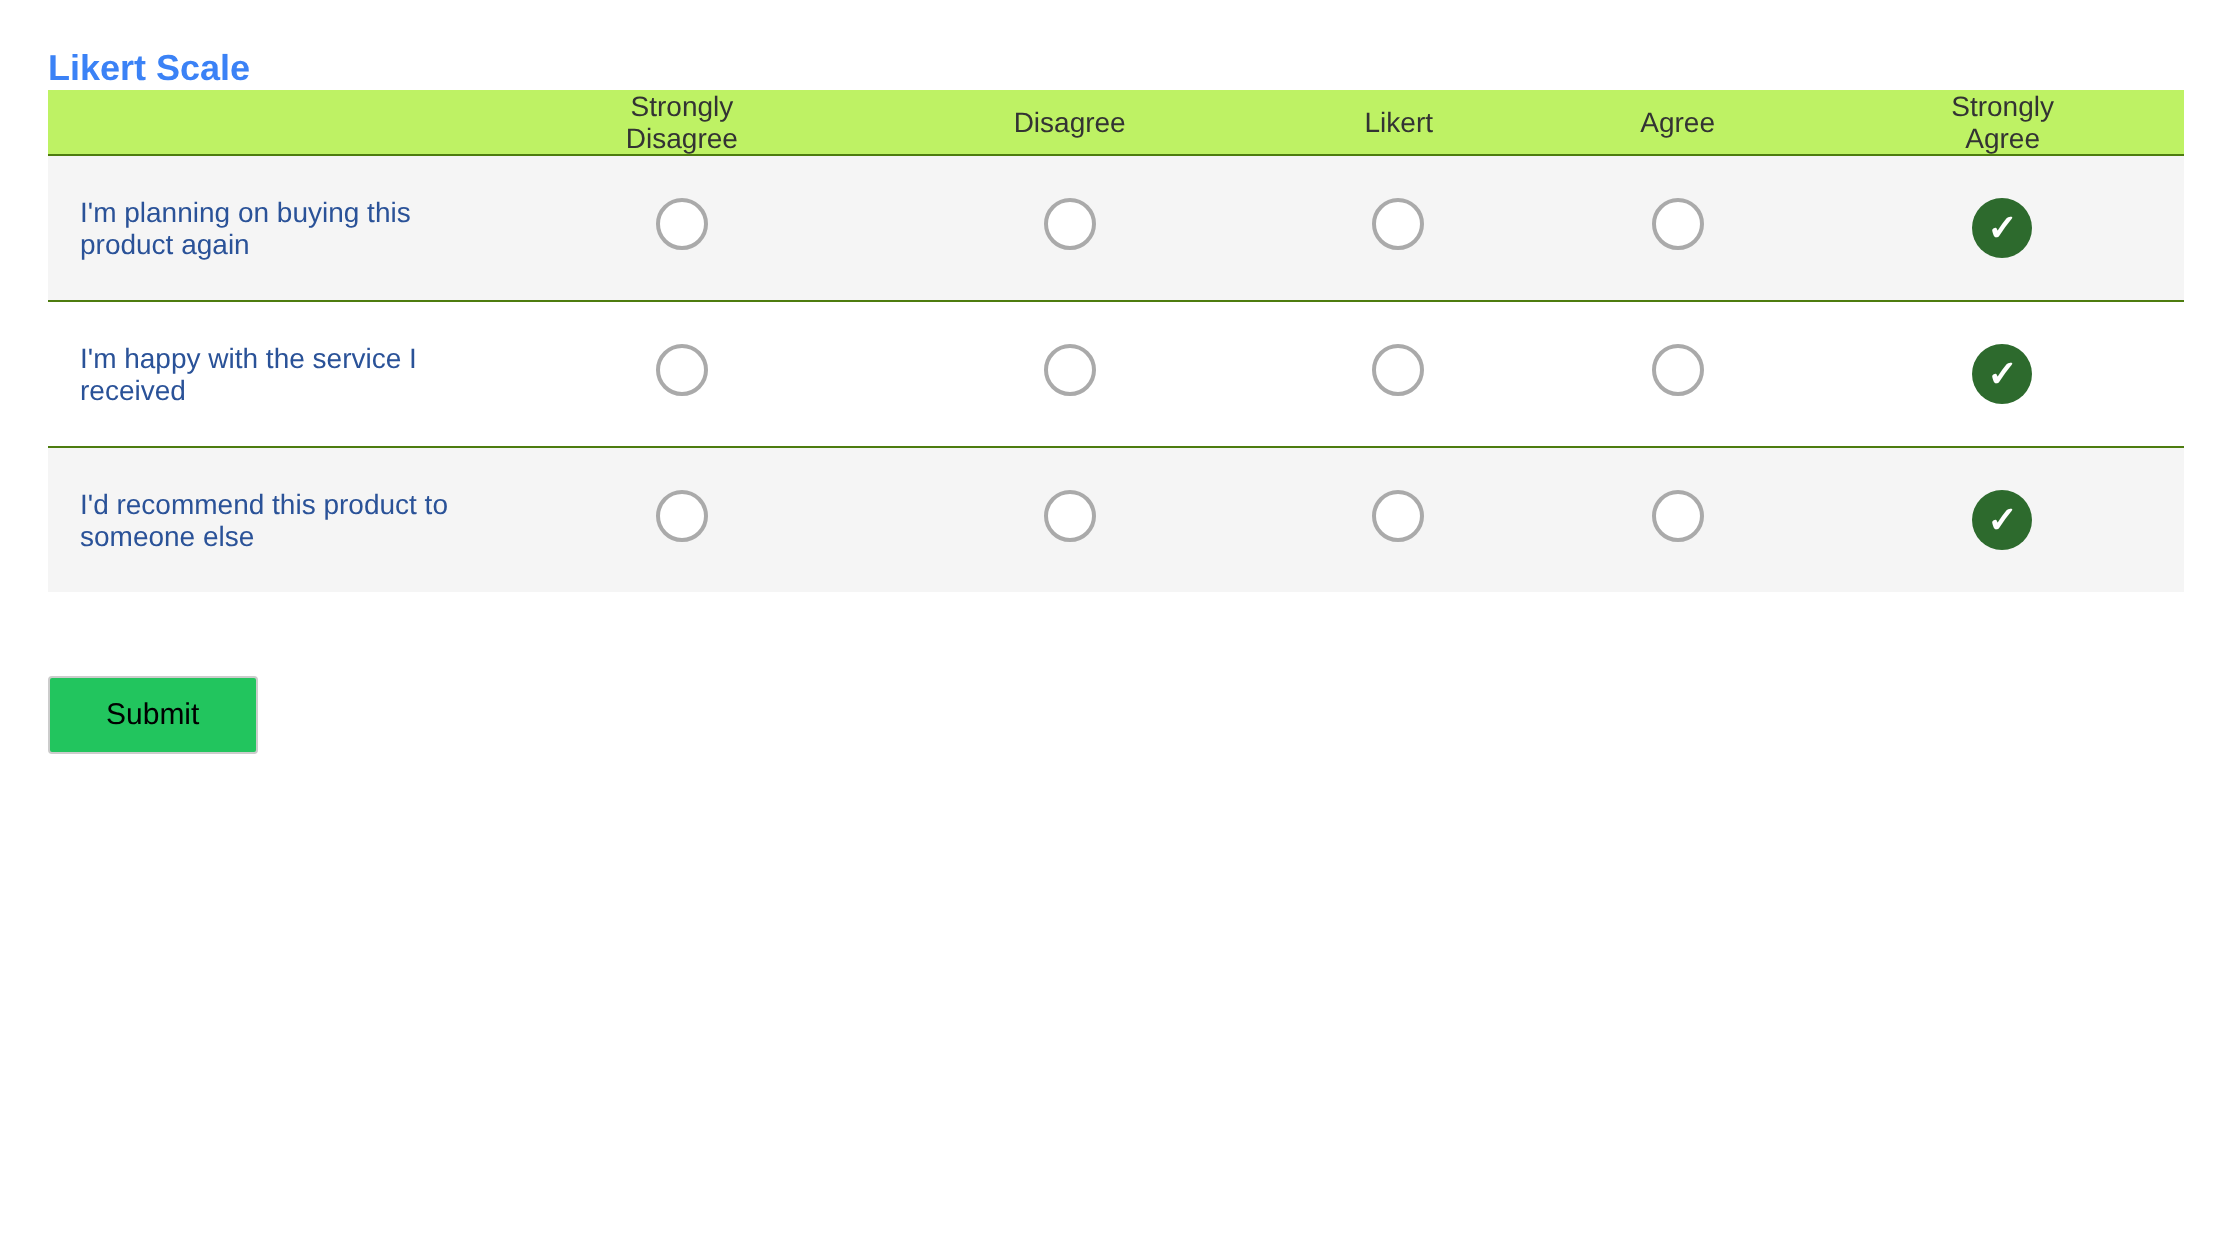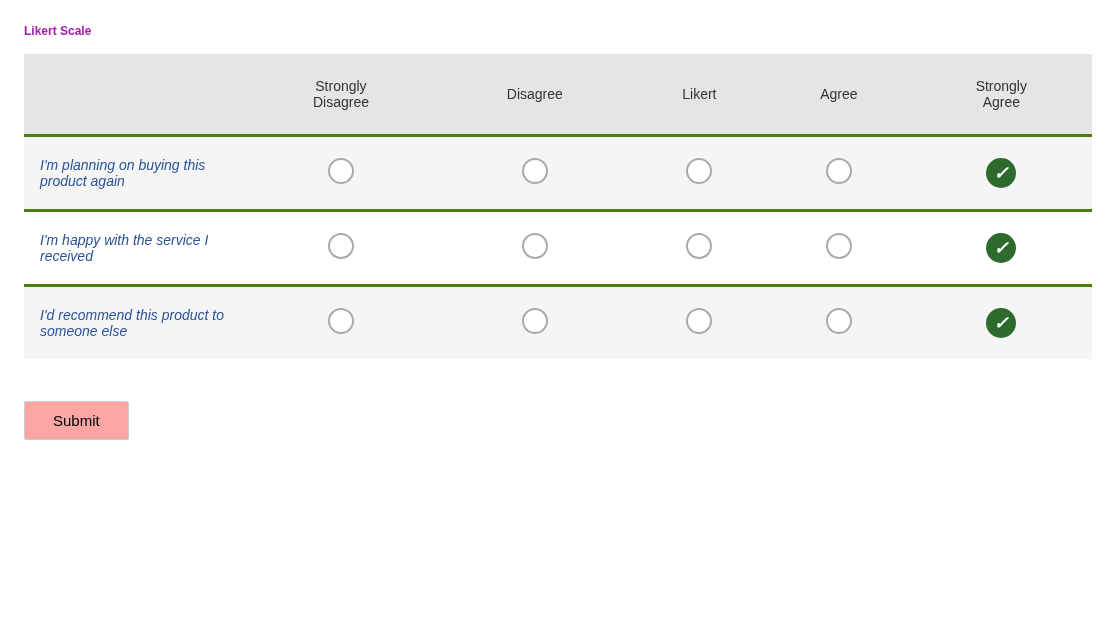--- a/index.html
+++ b/index.html
@@ -3,45 +3,43 @@
   <meta charset="utf-8">
   <style>
     * { box-sizing: border-box; margin: 0; padding: 0; }
     body {
       font-family: Arial, sans-serif;
       background: #fff;
       padding: 24px;
       color: #222;
     }
     h2 {
-      font-size: 12px;
+      font-size: 18px;
       font-weight: bold;
-      color: #a21caf;
-      margin-bottom: 16px;
+      color: #3b82f6;
     }
     .likert-table {
       width: 100%;
       border-collapse: collapse;
     }
     .likert-table thead tr th {
-      background: #e5e5e5;
+      background: #bef264;
       text-align: center;
       font-weight: normal;
       font-size: 14px;
       color: #333;
-      padding: 24px 8px;
+      padding: 0 8px;
       vertical-align: middle;
     }
     .likert-table thead tr th:first-child {
       text-align: left;
       width: 220px;
     }
     .likert-table tbody tr {
-      border-top: 3px solid #4d7c0f;
-      font-style: italic;
+      border-top: 1px solid #4d7c0f;
     }
     .likert-table tbody tr:nth-child(odd) {
       background: #f5f5f5;
     }
     .likert-table tbody tr:nth-child(even) {
       background: #fff;
     }
     .likert-table tbody tr td {
       text-align: center;
       padding: 20px 8px;
@@ -76,21 +74,21 @@
     .radio-checked::after {
       content: '✓';
       color: #fff;
       font-size: 18px;
       font-weight: bold;
     }
     .submit-btn {
       margin-top: 24px;
       padding: 10px 28px;
       font-size: 15px;
-      background: #fca5a5;
+      background: #22c55e;
       border: 1px solid #ccc;
       cursor: pointer;
       border-radius: 2px;
     }
   </style>
 </head>
 <body>
 
 
 

